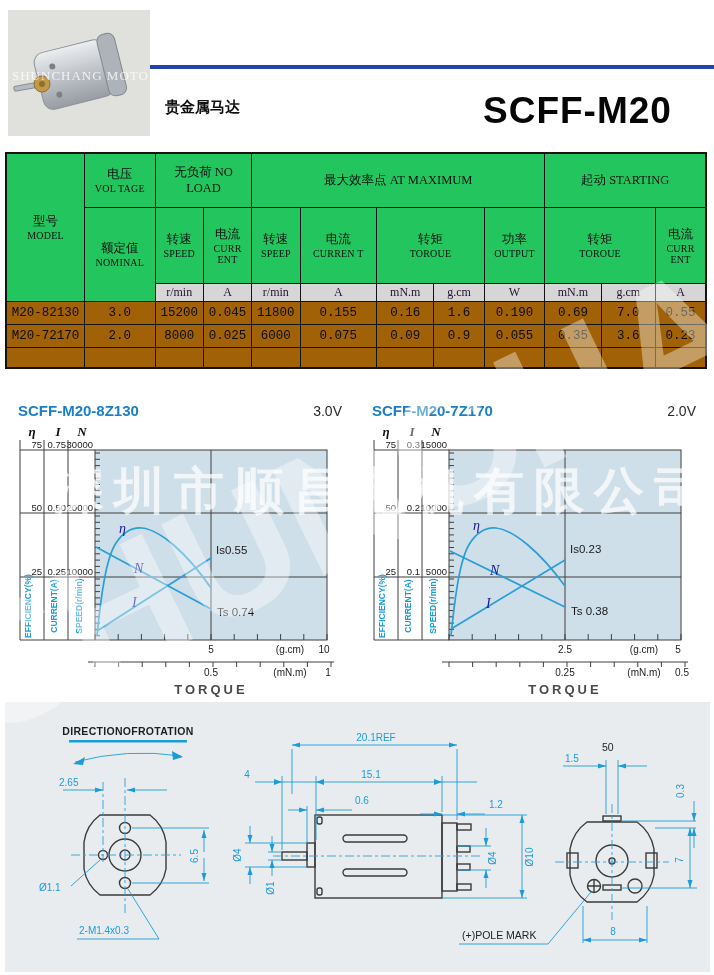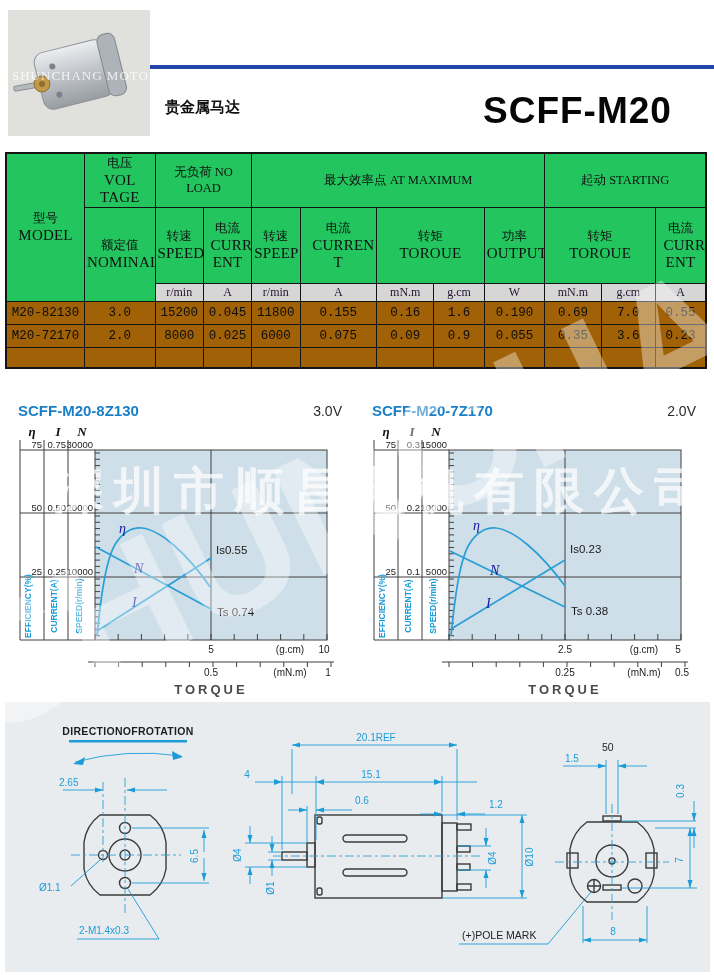--- a/index.html
+++ b/index.html
@@ -12,21 +12,21 @@
             font-family:"Liberation Sans",sans-serif;}
   .model-title{position:absolute;left:483px;top:90px;font-size:37px;font-weight:bold;color:#060606;
                letter-spacing:1px;font-family:"Liberation Sans",sans-serif;}
   
   table.spec{position:absolute;left:5px;top:152px;width:702px;border-collapse:collapse;
              table-layout:fixed;font-family:"Liberation Serif",serif;}
   table.spec td{border:1px solid #141414;text-align:center;vertical-align:middle;padding:0 2px;
                 overflow:hidden;}
   table.spec{border:2px solid #141414;}
   td.hc{background:#22c55e;font-size:12.5px;color:#101010;}
-  td.hc .en{font-size:15px;letter-spacing:0.2px;}
+  td.hc .en{font-size:10px;letter-spacing:0.2px;}
   td.uc{background:#d6d6d6;font-size:12px;font-family:"Liberation Serif",serif;color:#24122e;}
   td.dc{background:#a16207;font-size:12.5px;font-family:"Liberation Mono",monospace;color:#0c0c0c;}
   
   .chart-box{position:absolute;top:400px;width:340px;height:300px;}
   #chart1{left:18px;} #chart2{left:372px;}
   svg text{font-family:"Liberation Sans",sans-serif;}
   .ct{font-size:15px;font-weight:bold;fill:#1a7fc6;}
   .cv{font-size:14px;fill:#2a2a2a;}
   .ah{font-size:13px;font-weight:bold;fill:#111;font-family:"Liberation Serif",serif;font-style:italic;}
   .av{font-size:9.5px;fill:#222;}

